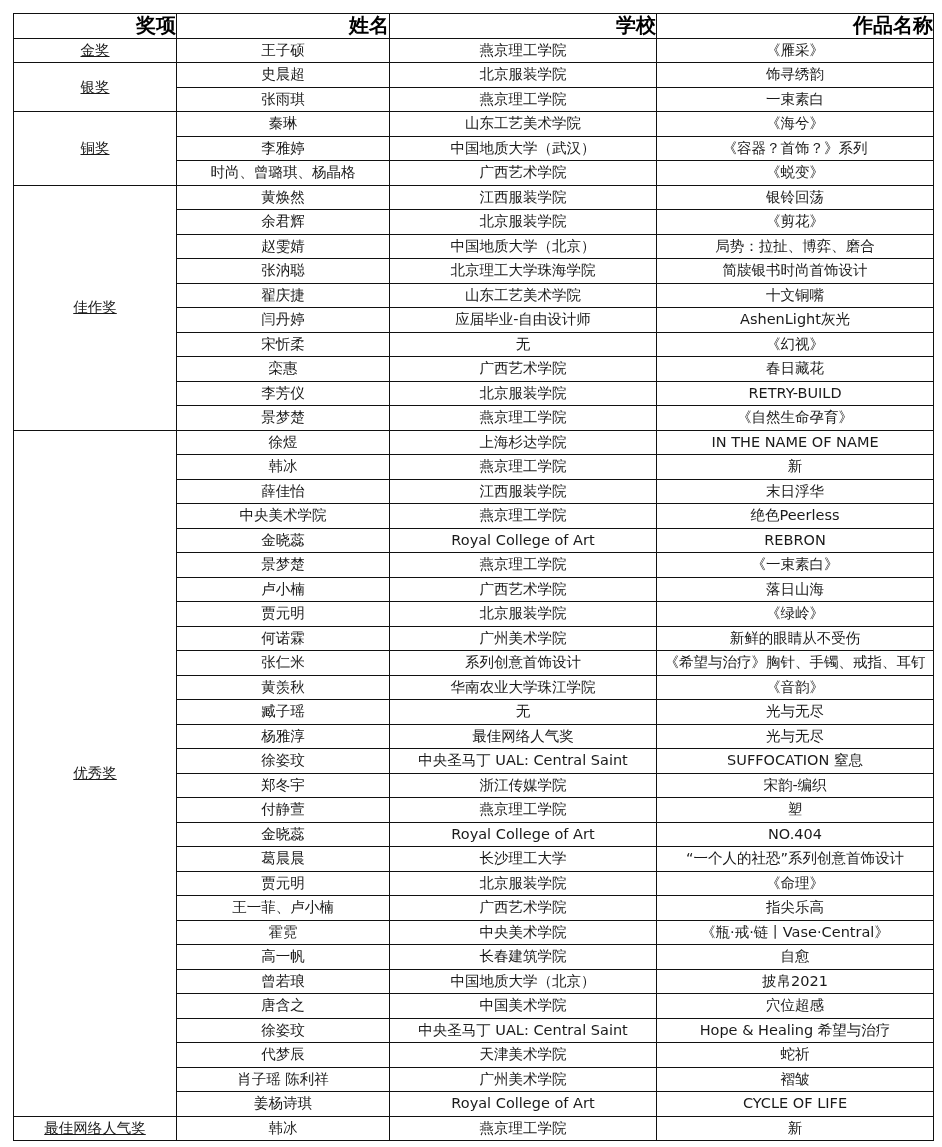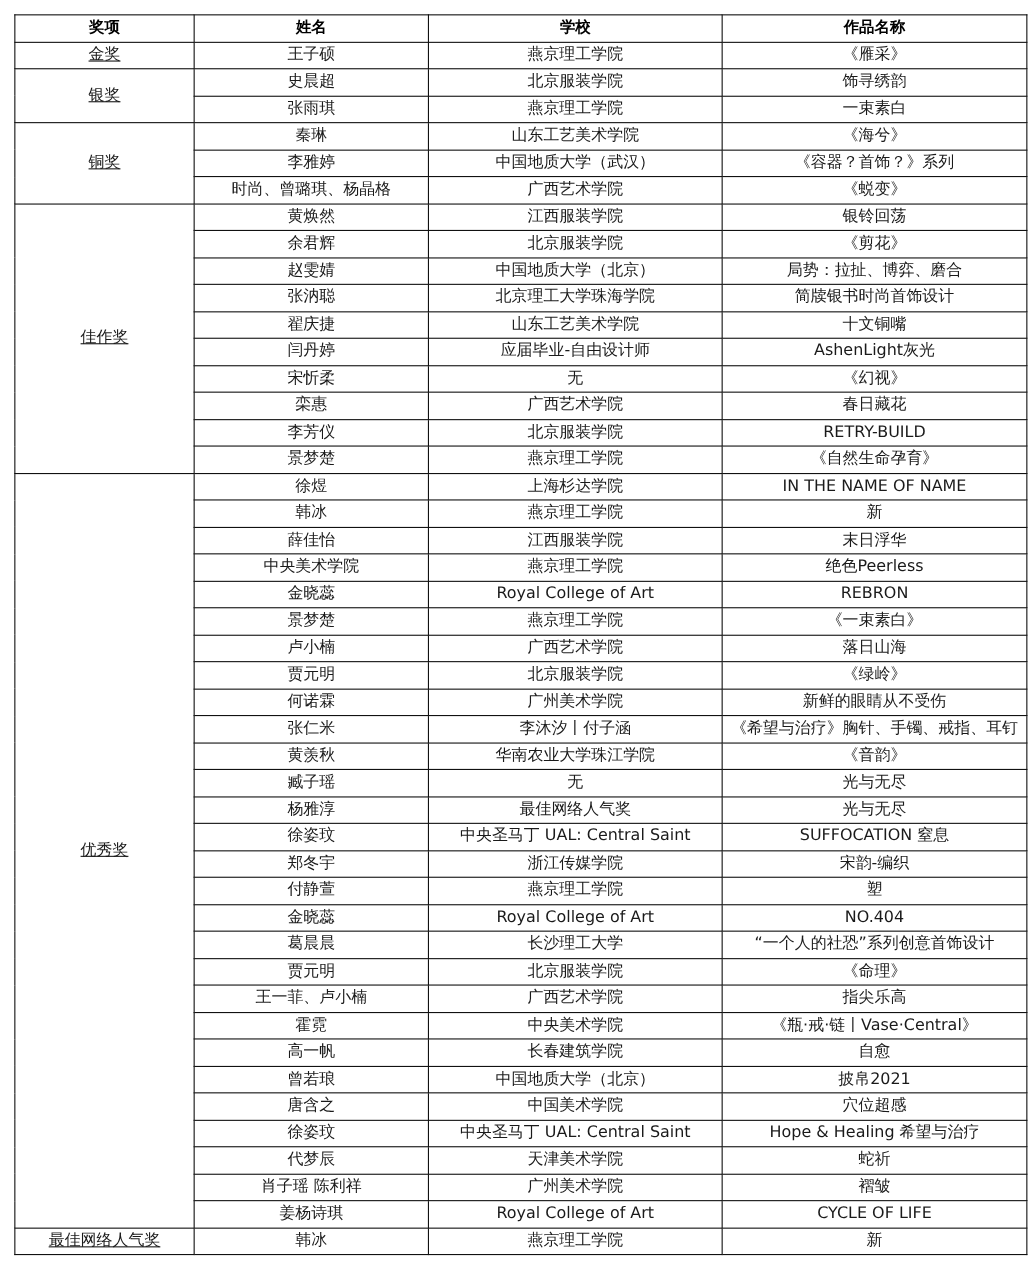--- a/index.html
+++ b/index.html
@@ -5,21 +5,21 @@
   html, body { margin: 0; padding: 0; background: #ffffff; }
   body { width: 942px; height: 1147px; position: relative; overflow: hidden;
          font-family: "DejaVu Sans", "Liberation Sans", sans-serif; color: #1a1a1a; }
   table.awards { position: absolute; left: 13px; top: 13px; width: 920px;
                  border-collapse: collapse; table-layout: fixed; }
   table.awards th, table.awards td {
     border: 1px solid #111; height: 23.5px; padding: 0; text-align: center;
     vertical-align: middle; font-size: 14.5px; white-space: nowrap; overflow: hidden;
     line-height: 23px;
   }
-  table.awards th { font-weight: bold; font-size: 14px; color: #000; }
+  table.awards th { font-weight: bold; font-size: 20px; color: #000; text-align: right; }
   col.c1 { width: 163px; } col.c2 { width: 213px; } col.c3 { width: 267px; } col.c4 { width: 277px; }
   td.award { font-size: 15px; text-decoration: underline; }
 </style>
 </head>
 <body>
 
 <table class="awards">
   <colgroup>
       <col class="c1">
       <col class="c2">
@@ -160,21 +160,21 @@
         <td>北京服装学院</td>
         <td>《绿岭》</td>
       </tr>
       <tr>
         <td>何诺霖</td>
         <td>广州美术学院</td>
         <td>新鲜的眼睛从不受伤</td>
       </tr>
       <tr>
         <td>张仁米</td>
-        <td>李沐汐丨付子涵</td>
+        <td>系列创意首饰设计</td>
         <td>《希望与治疗》胸针、手镯、戒指、耳钉</td>
       </tr>
       <tr>
         <td>黄羡秋</td>
         <td>华南农业大学珠江学院</td>
         <td>《音韵》</td>
       </tr>
       <tr>
         <td>臧子瑶</td>
         <td>无</td>

